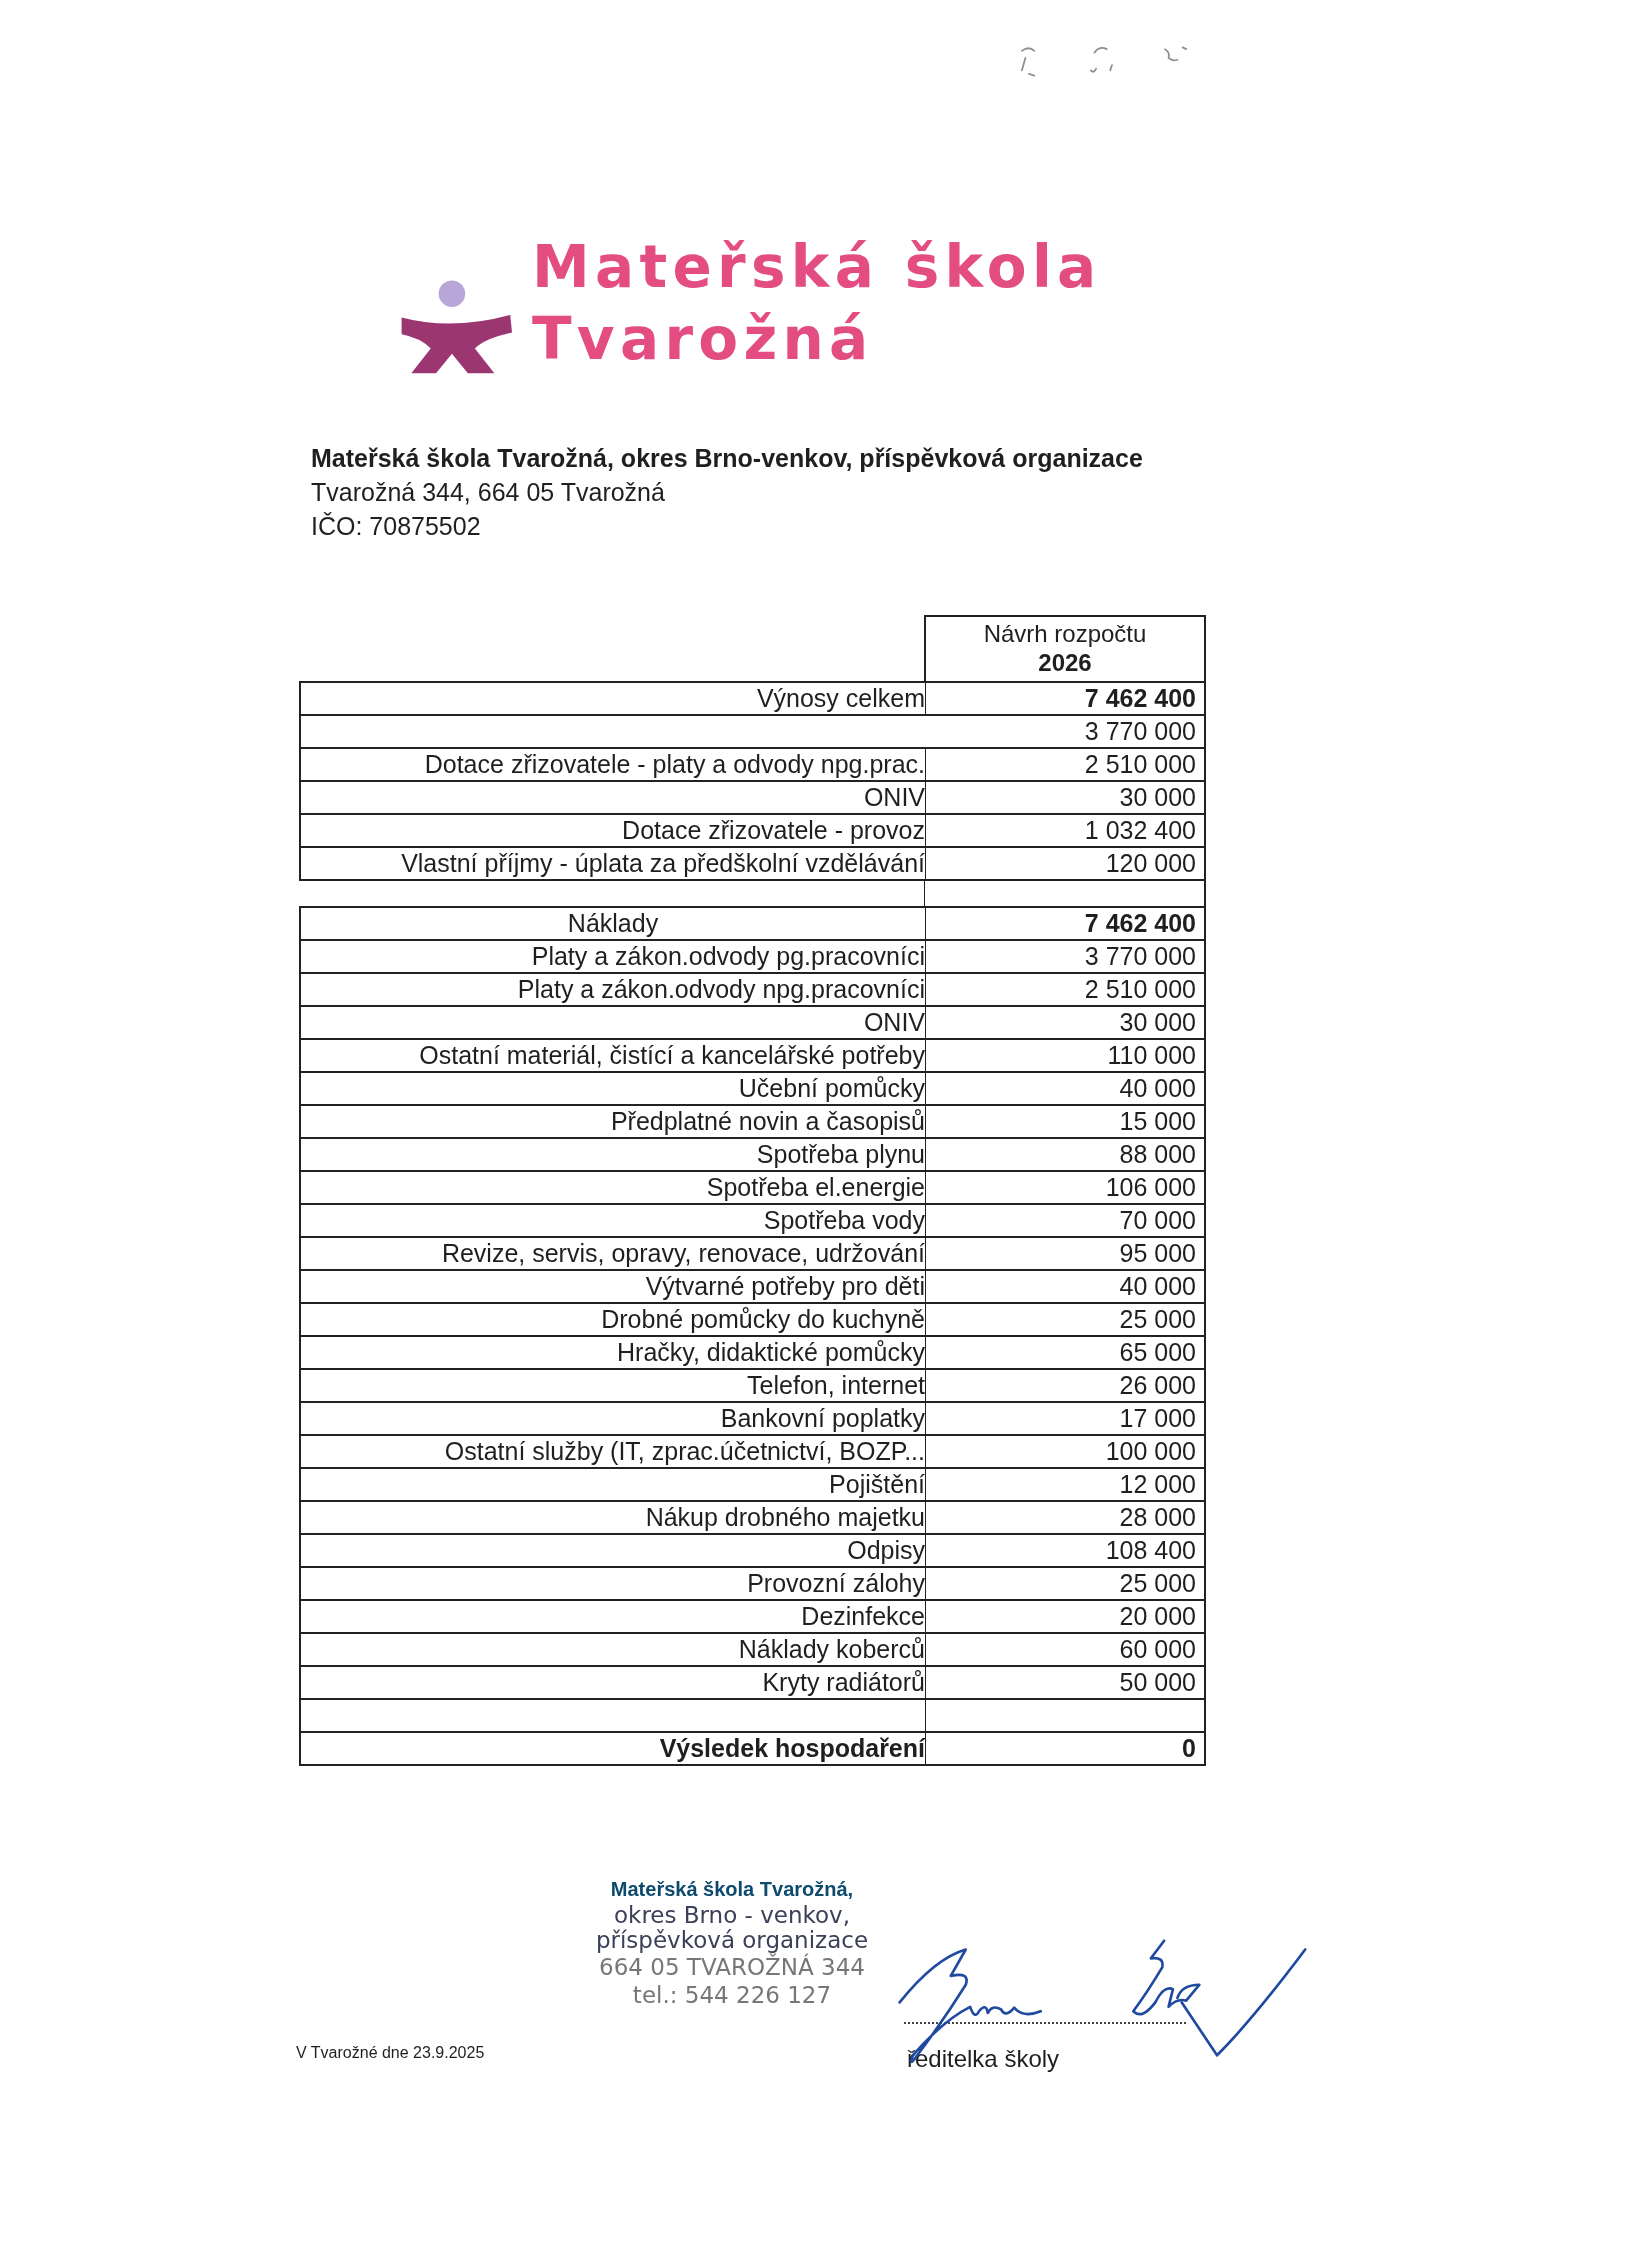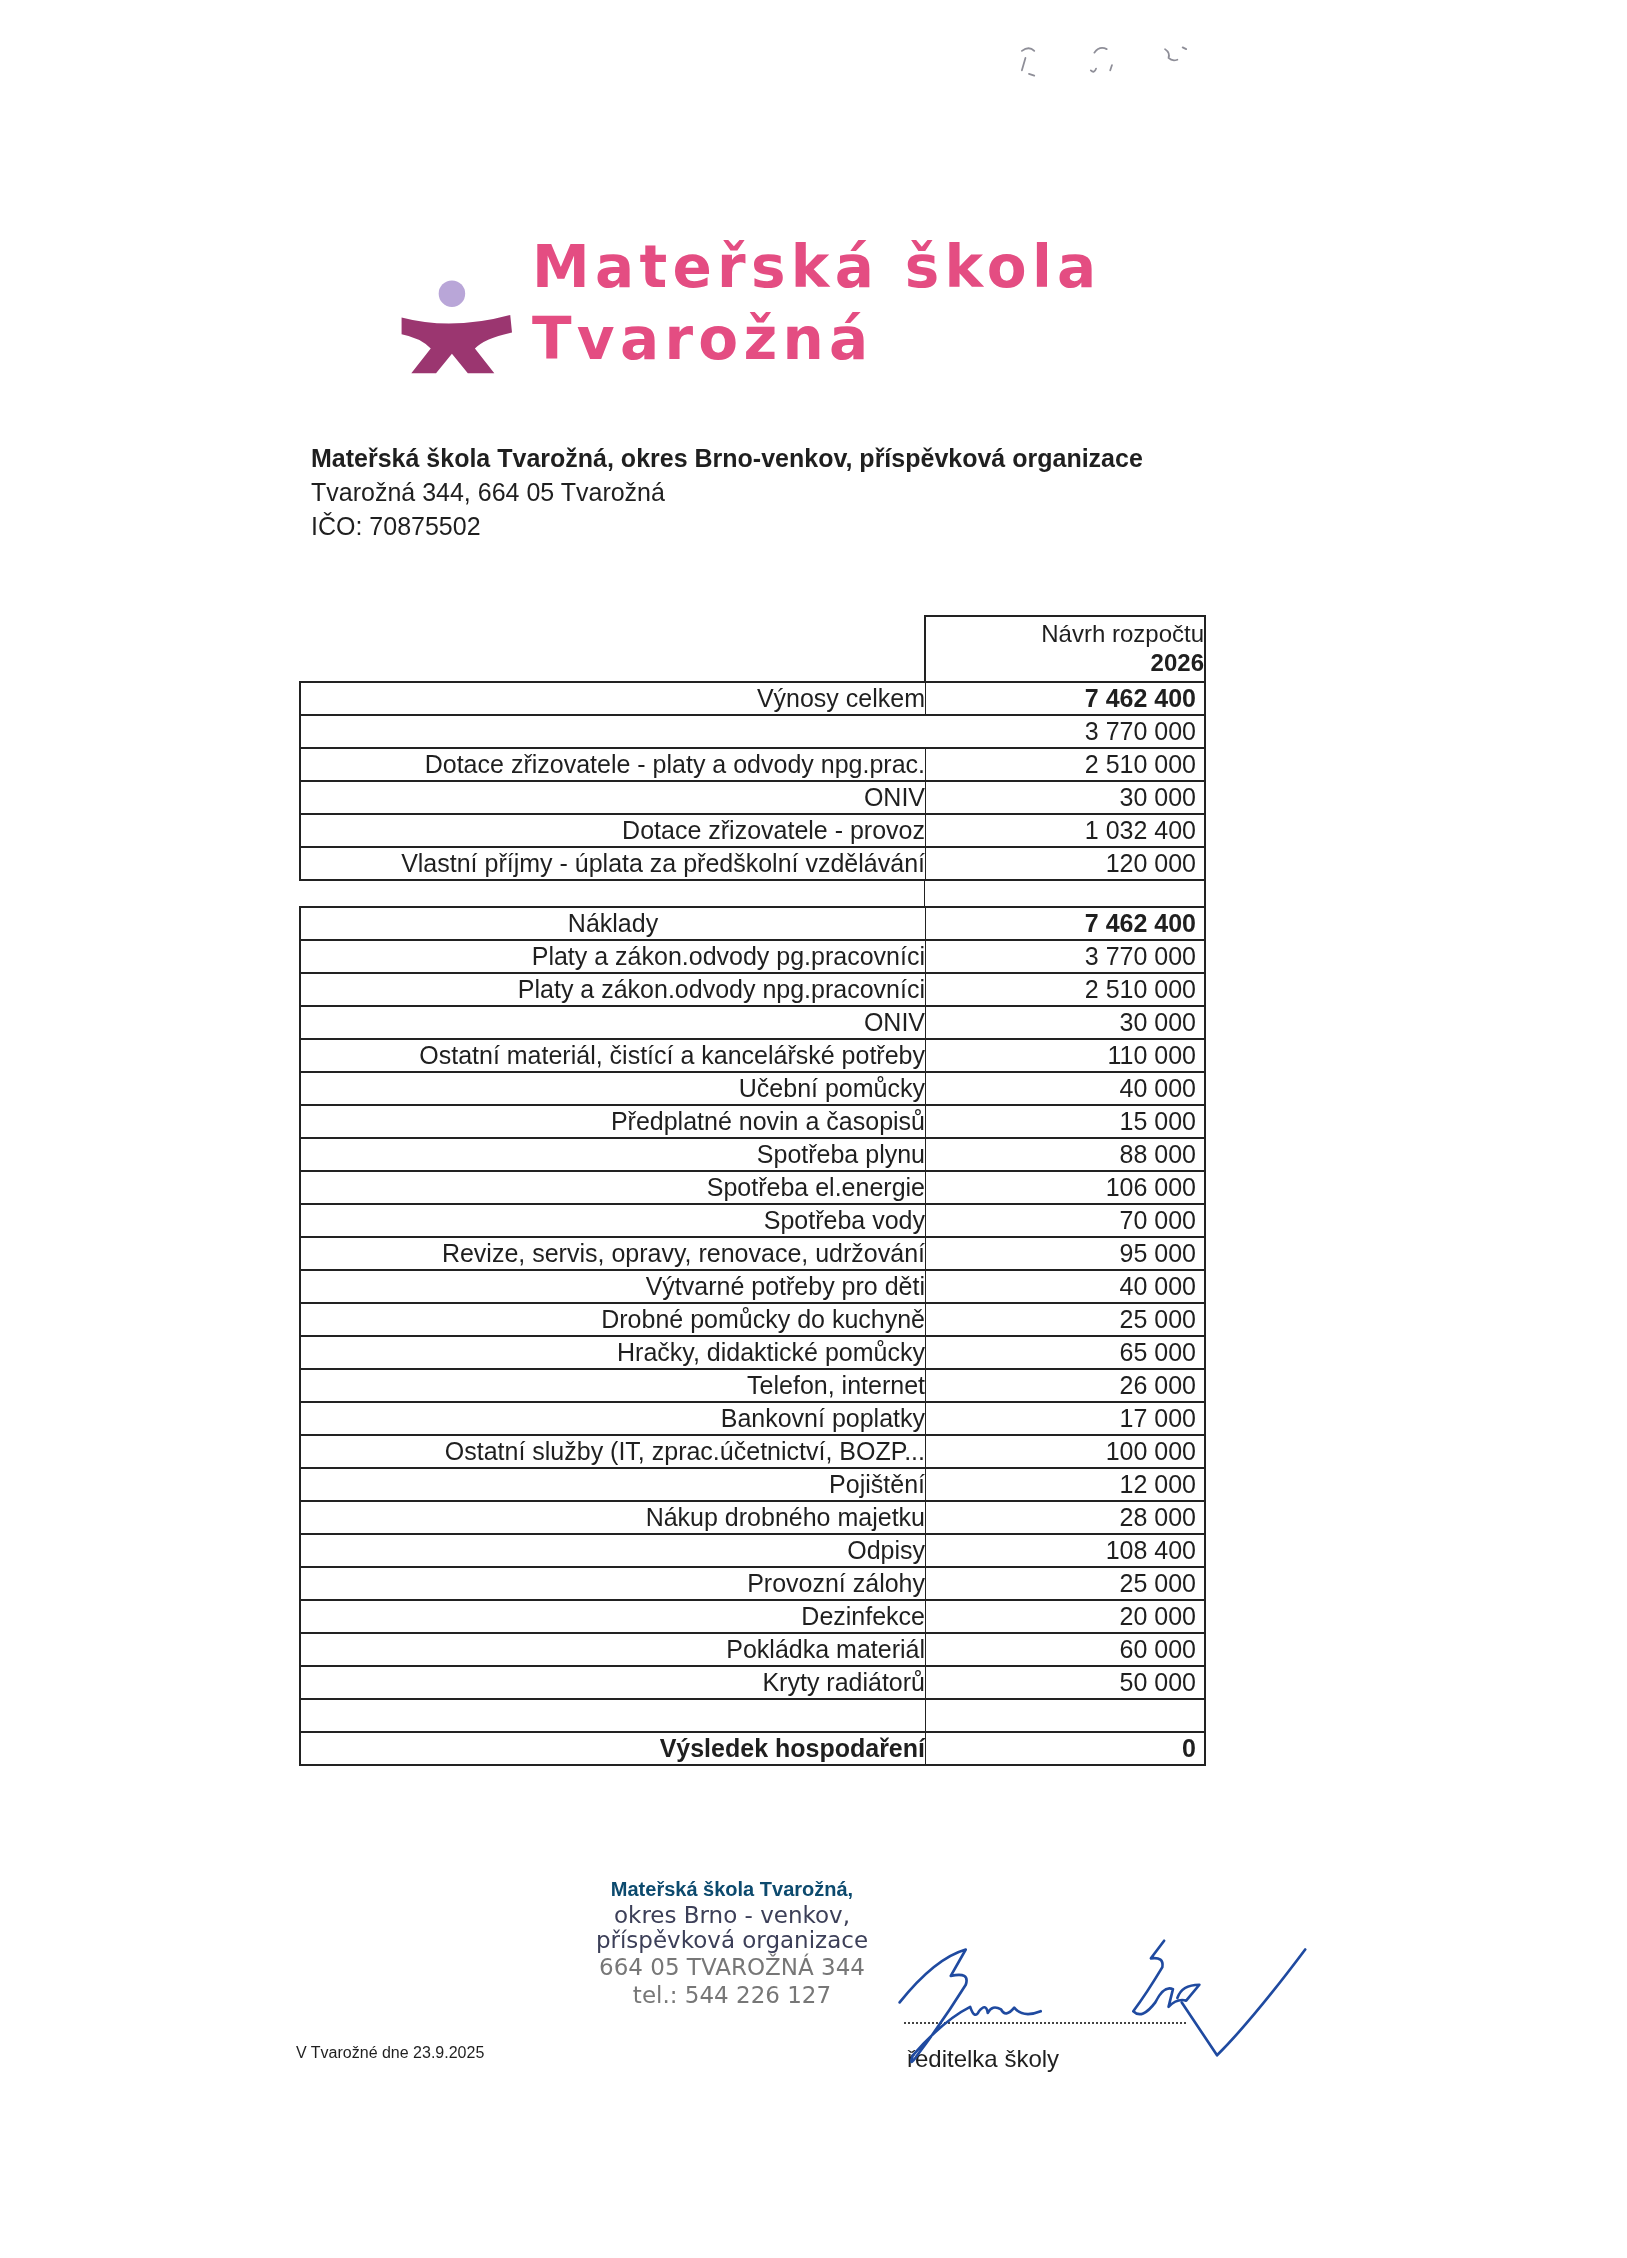--- a/index.html
+++ b/index.html
@@ -16,21 +16,21 @@
   .org .bold { font-weight:bold; }
   
   .tbl { left:299px; top:615px; width:907px; }
   .row { position:relative; display:flex; height:33px; box-sizing:border-box; }
   .cell-l { width:625px; box-sizing:border-box; font-size:25px; line-height:31px;
             padding-left:4.4px; white-space:nowrap; overflow:hidden;text-align:right; }
   .cell-r { flex:1; box-sizing:border-box; font-size:25px; line-height:31px; text-align:right;
             padding-right:8px; white-space:nowrap; }
   .head .cell-l { border:none; }
   .head { height:66px; }
-  .head .cell-r { border:2.6px solid #222; border-bottom:none; text-align:right; font-size:24px;
+  .head .cell-r { border:2.6px solid #222; border-bottom:none; text-align:center; font-size:24px;
                   line-height:29px; padding:1.8px 0 0 0; }
   .head .cell-r .yr { font-weight:bold; display:block; }
   .data { border-left:2.6px solid #222; border-right:2.6px solid #222; border-top:2.6px solid #222; }
   .data .cell-l { border-right:1.8px solid #222; }
   .data.last { border-bottom:2.6px solid #222; height:35px; }
   .bold { font-weight:bold; }
   .gap { height:26.5px; }
   .gap .cell-r { border-left:1.8px solid #222; border-right:2.6px solid #222; margin-left:0; }
   .center { text-align:center; padding-left:0; }
   
@@ -197,21 +197,21 @@
       </div>
       <div class="row data">
         <div class="cell-l">Provozní zálohy</div>
         <div class="cell-r">25 000</div>
       </div>
       <div class="row data">
         <div class="cell-l">Dezinfekce</div>
         <div class="cell-r">20 000</div>
       </div>
       <div class="row data">
-        <div class="cell-l">Pokládka materiál</div>
+        <div class="cell-l">Náklady koberců</div>
         <div class="cell-r">60 000</div>
       </div>
       <div class="row data">
         <div class="cell-l">Kryty radiátorů</div>
         <div class="cell-r">50 000</div>
       </div>
     </div>
 
   <div class="row data">
     <div class="cell-l"></div>

